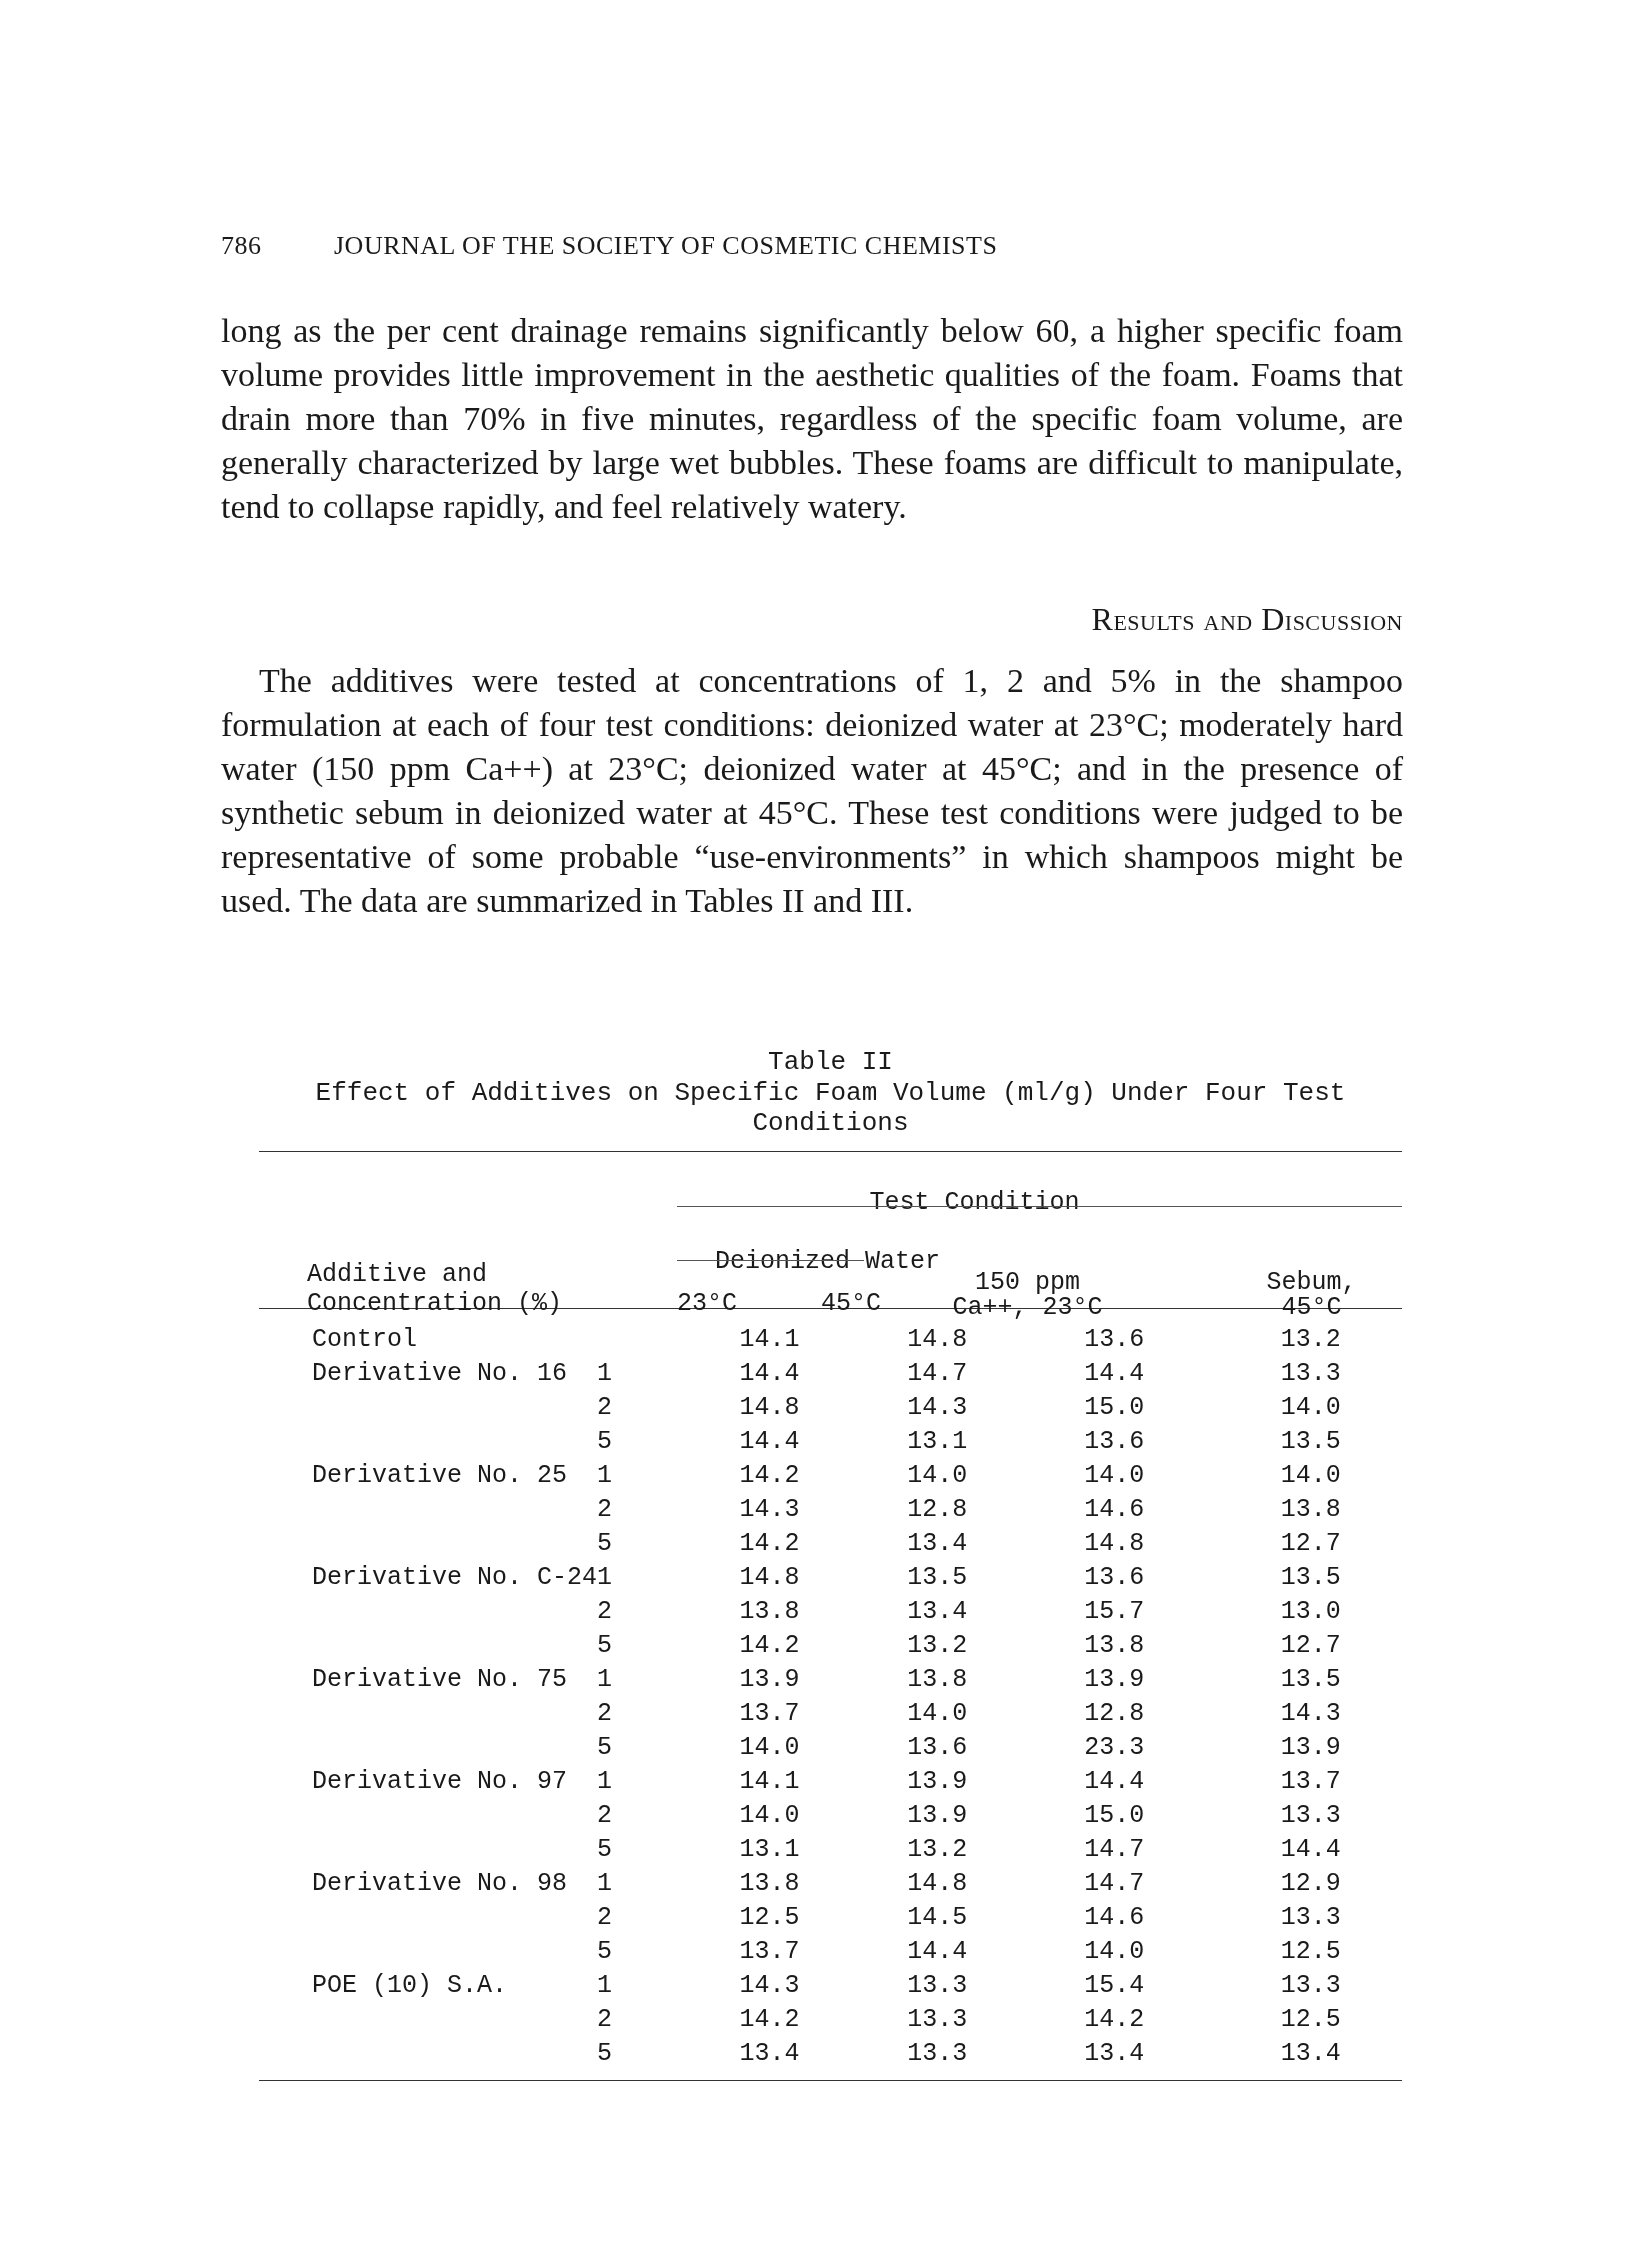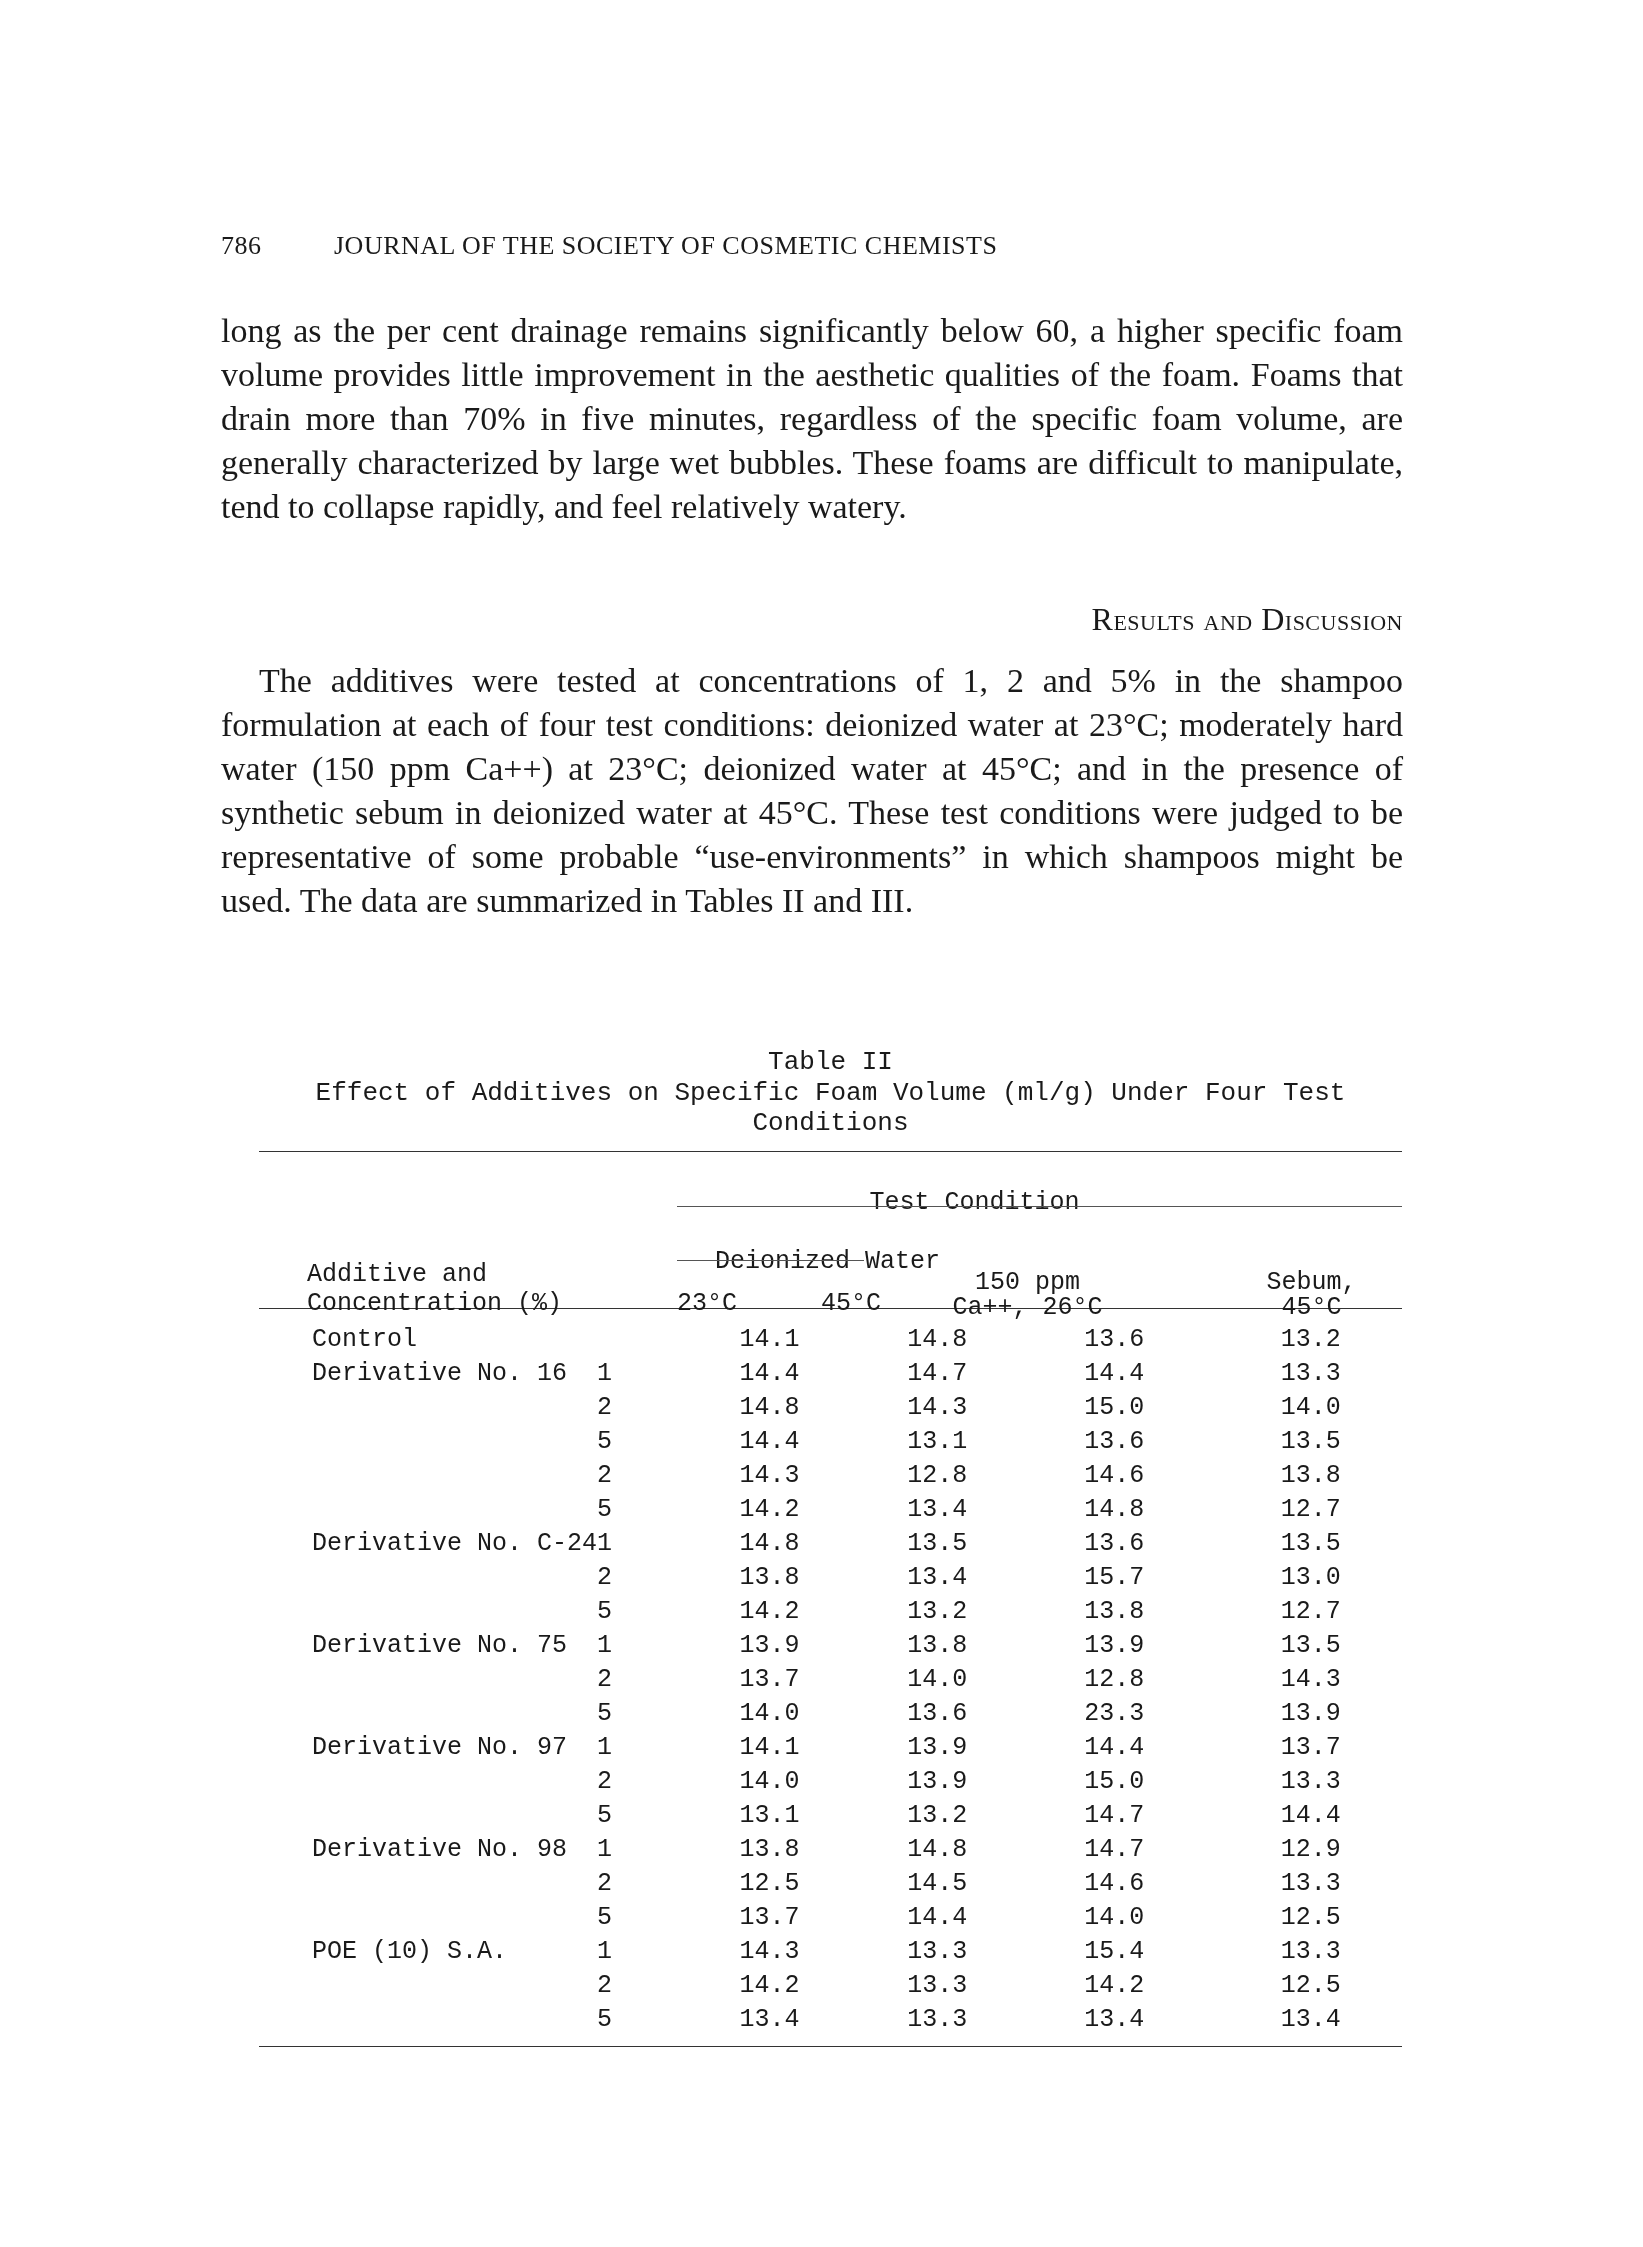--- a/index.html
+++ b/index.html
@@ -51,21 +51,21 @@
   <div class="hdr">
     <span style="left:0;right:0;text-align:center;top:15.4px;padding-left:288px;">Test Condition</span>
     <div style="position:absolute;left:418px;right:0;top:54px;border-top:1.4px solid #555;"></div>
     <span style="left:456px;top:75px;">Deionized Water</span>
     <div style="position:absolute;left:418px;width:187px;top:108px;border-top:1.4px solid #555;"></div>
     <span style="left:48px;width:231px;top:88px;">Additive and</span>
     <span style="left:48px;width:231px;text-align:center;top:117px;">Concentration (%)</span>
     <span style="left:418px;top:117px;">23°C</span>
     <span style="left:562px;top:117px;">45°C</span>
     <span style="left:682px;width:173px;text-align:center;top:96px;">150 ppm</span>
-    <span style="left:682px;width:173px;text-align:center;top:121px;">Ca++, 26°C</span>
+    <span style="left:682px;width:173px;text-align:center;top:121px;">Ca++, 23°C</span>
     <span style="left:961px;width:183px;text-align:center;top:96px;">Sebum,</span>
     <span style="left:961px;width:183px;text-align:center;top:121px;">45°C</span>
   </div>
   <div class="rule"></div>
   <table class="data">
     <tbody id="rows">
         <tr>
           <td class="name">Control</td>
           <td class="conc"></td>
           <td class="v c1">14.1</td>
@@ -91,20 +91,28 @@
         </tr>
         <tr>
           <td class="name"></td>
           <td class="conc">5</td>
           <td class="v c1">14.4</td>
           <td class="v c2">13.1</td>
           <td class="v c3">13.6</td>
           <td class="v c4">13.5</td>
         </tr>
         <tr>
+          <td class="name">Derivative No. 25</td>
+          <td class="conc">1</td>
+          <td class="v c1">14.2</td>
+          <td class="v c2">14.0</td>
+          <td class="v c3">14.0</td>
+          <td class="v c4">14.0</td>
+        </tr>
+        <tr>
           <td class="name"></td>
           <td class="conc">2</td>
           <td class="v c1">14.3</td>
           <td class="v c2">12.8</td>
           <td class="v c3">14.6</td>
           <td class="v c4">13.8</td>
         </tr>
         <tr>
           <td class="name"></td>
           <td class="conc">5</td>

